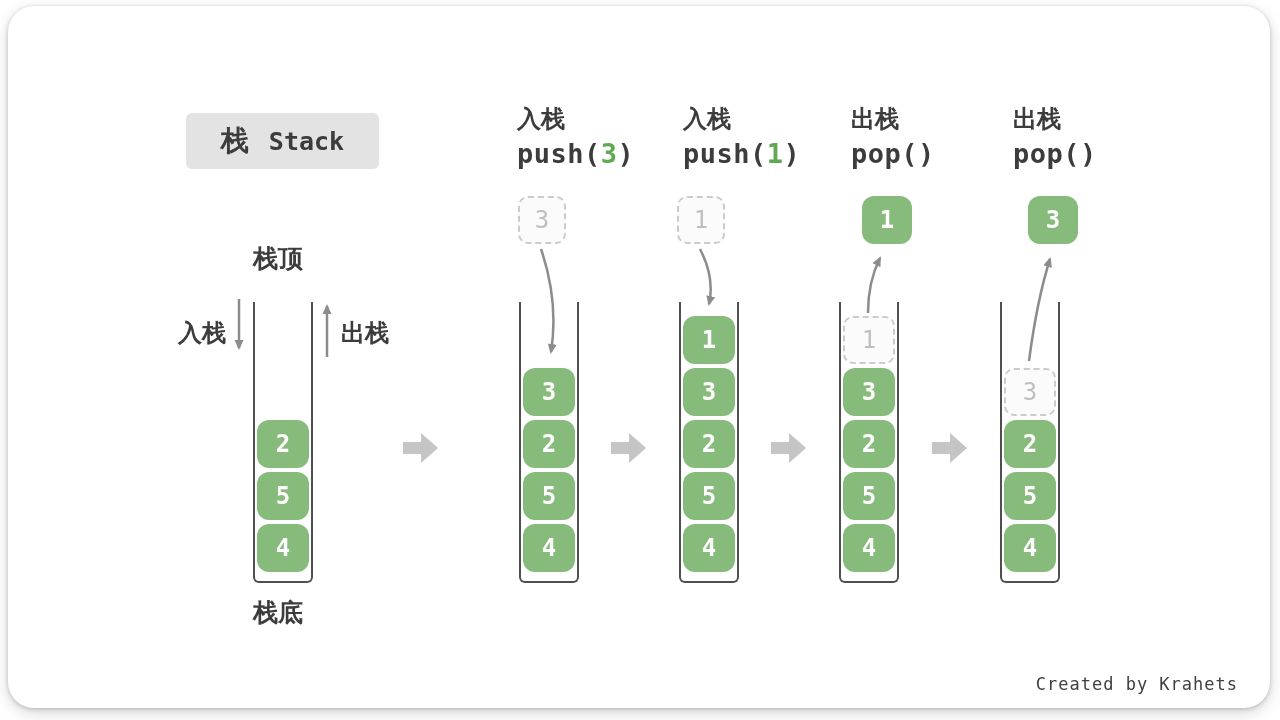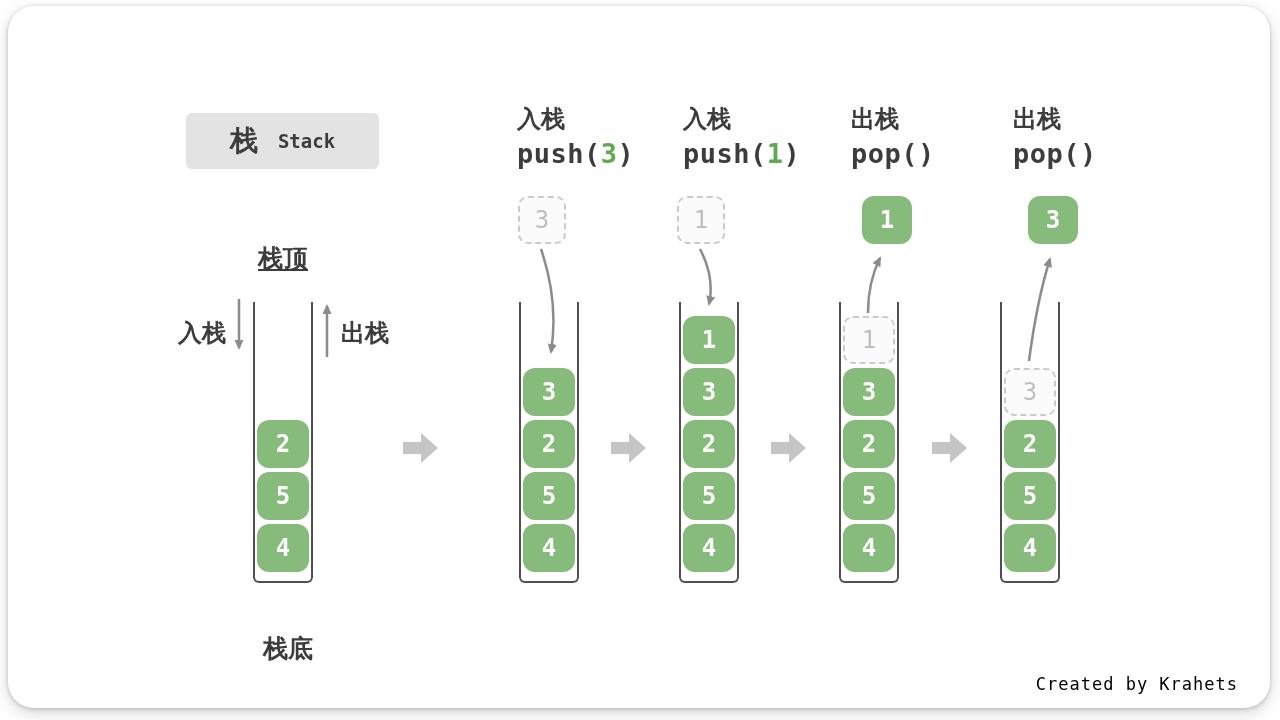--- a/index.html
+++ b/index.html
@@ -16,25 +16,25 @@
   .overlay { position:absolute; left:0; top:0; width:1280px; height:720px; pointer-events:none; }
   .arrow  { fill:none; stroke:var(--arrow-gray); stroke-width:2.5px; }
   .steparrow { fill:var(--step-arrow-gray); }
 
   .title-box {
     position:absolute; left:186px; top:113px; width:193px; height:56px;
     background:var(--title-bg); border-radius:6px;
     display:flex; align-items:center; justify-content:center;
   }
   .title-cjk  { font-size:28px; font-weight:bold; }
-  .title-latin{ font-family:"DejaVu Sans Mono","Liberation Mono",monospace; font-size:19px; font-weight:bold; margin-left:20px; }
+  .title-latin{ font-family:"DejaVu Sans Mono","Liberation Mono",monospace; font-size:25px; font-weight:bold; margin-left:20px; }
 
   .lbl { position:absolute; font-size:25px; font-weight:bold; white-space:nowrap; }
-  .lbl-stack-top    { left:253px; top:242px; width:60px; text-align:center;text-decoration:underline; }
-  .lbl-stack-bottom { left:253px; top:632px; width:60px; text-align:right; }
+  .lbl-stack-top    { left:253px; top:242px; width:60px; text-align:left; }
+  .lbl-stack-bottom { left:253px; top:596px; width:60px; text-align:left; }
   .lbl-push-side    { left:178px; top:317px; font-size:24px; }
   .lbl-pop-side     { left:341px; top:317px; font-size:24px; }
 
   .op { position:absolute; top:106px; }
   .op-name { font-size:24px; font-weight:bold; line-height:26px; }
   .op-code {
     margin-top:9px; font-family:"DejaVu Sans Mono","Liberation Mono",monospace;
     font-size:27px; font-weight:bold; line-height:26px; letter-spacing:.5px;
   }
   .op-arg { color:var(--code-green); }
@@ -48,21 +48,21 @@
     position:absolute; box-sizing:border-box; height:48px;
     display:flex; align-items:center; justify-content:center;
     font-family:"DejaVu Sans Mono","Liberation Mono",monospace; font-size:24px;
   }
   .block.solid  { background:var(--block-green); color:#ffffff; border-radius:12px; font-weight:bold; }
   .block.dashed { background:#FBFBFB; border:2px dashed var(--dashed-gray); border-radius:10px; color:#BFBFBF; }
 
   .watermark {
     position:absolute; right:42px; top:674px;
     font-family:"DejaVu Sans Mono","Liberation Mono",monospace;
-    font-size:17px; color:#000000; letter-spacing:1px;
+    font-size:17px; color:#404040; letter-spacing:1px;
   }
 </style>
 </head>
 <body>
 
 <div class="page">
   <div class="card"></div>
 
   <svg class="overlay" viewBox="0 0 1280 720">
     <defs>

